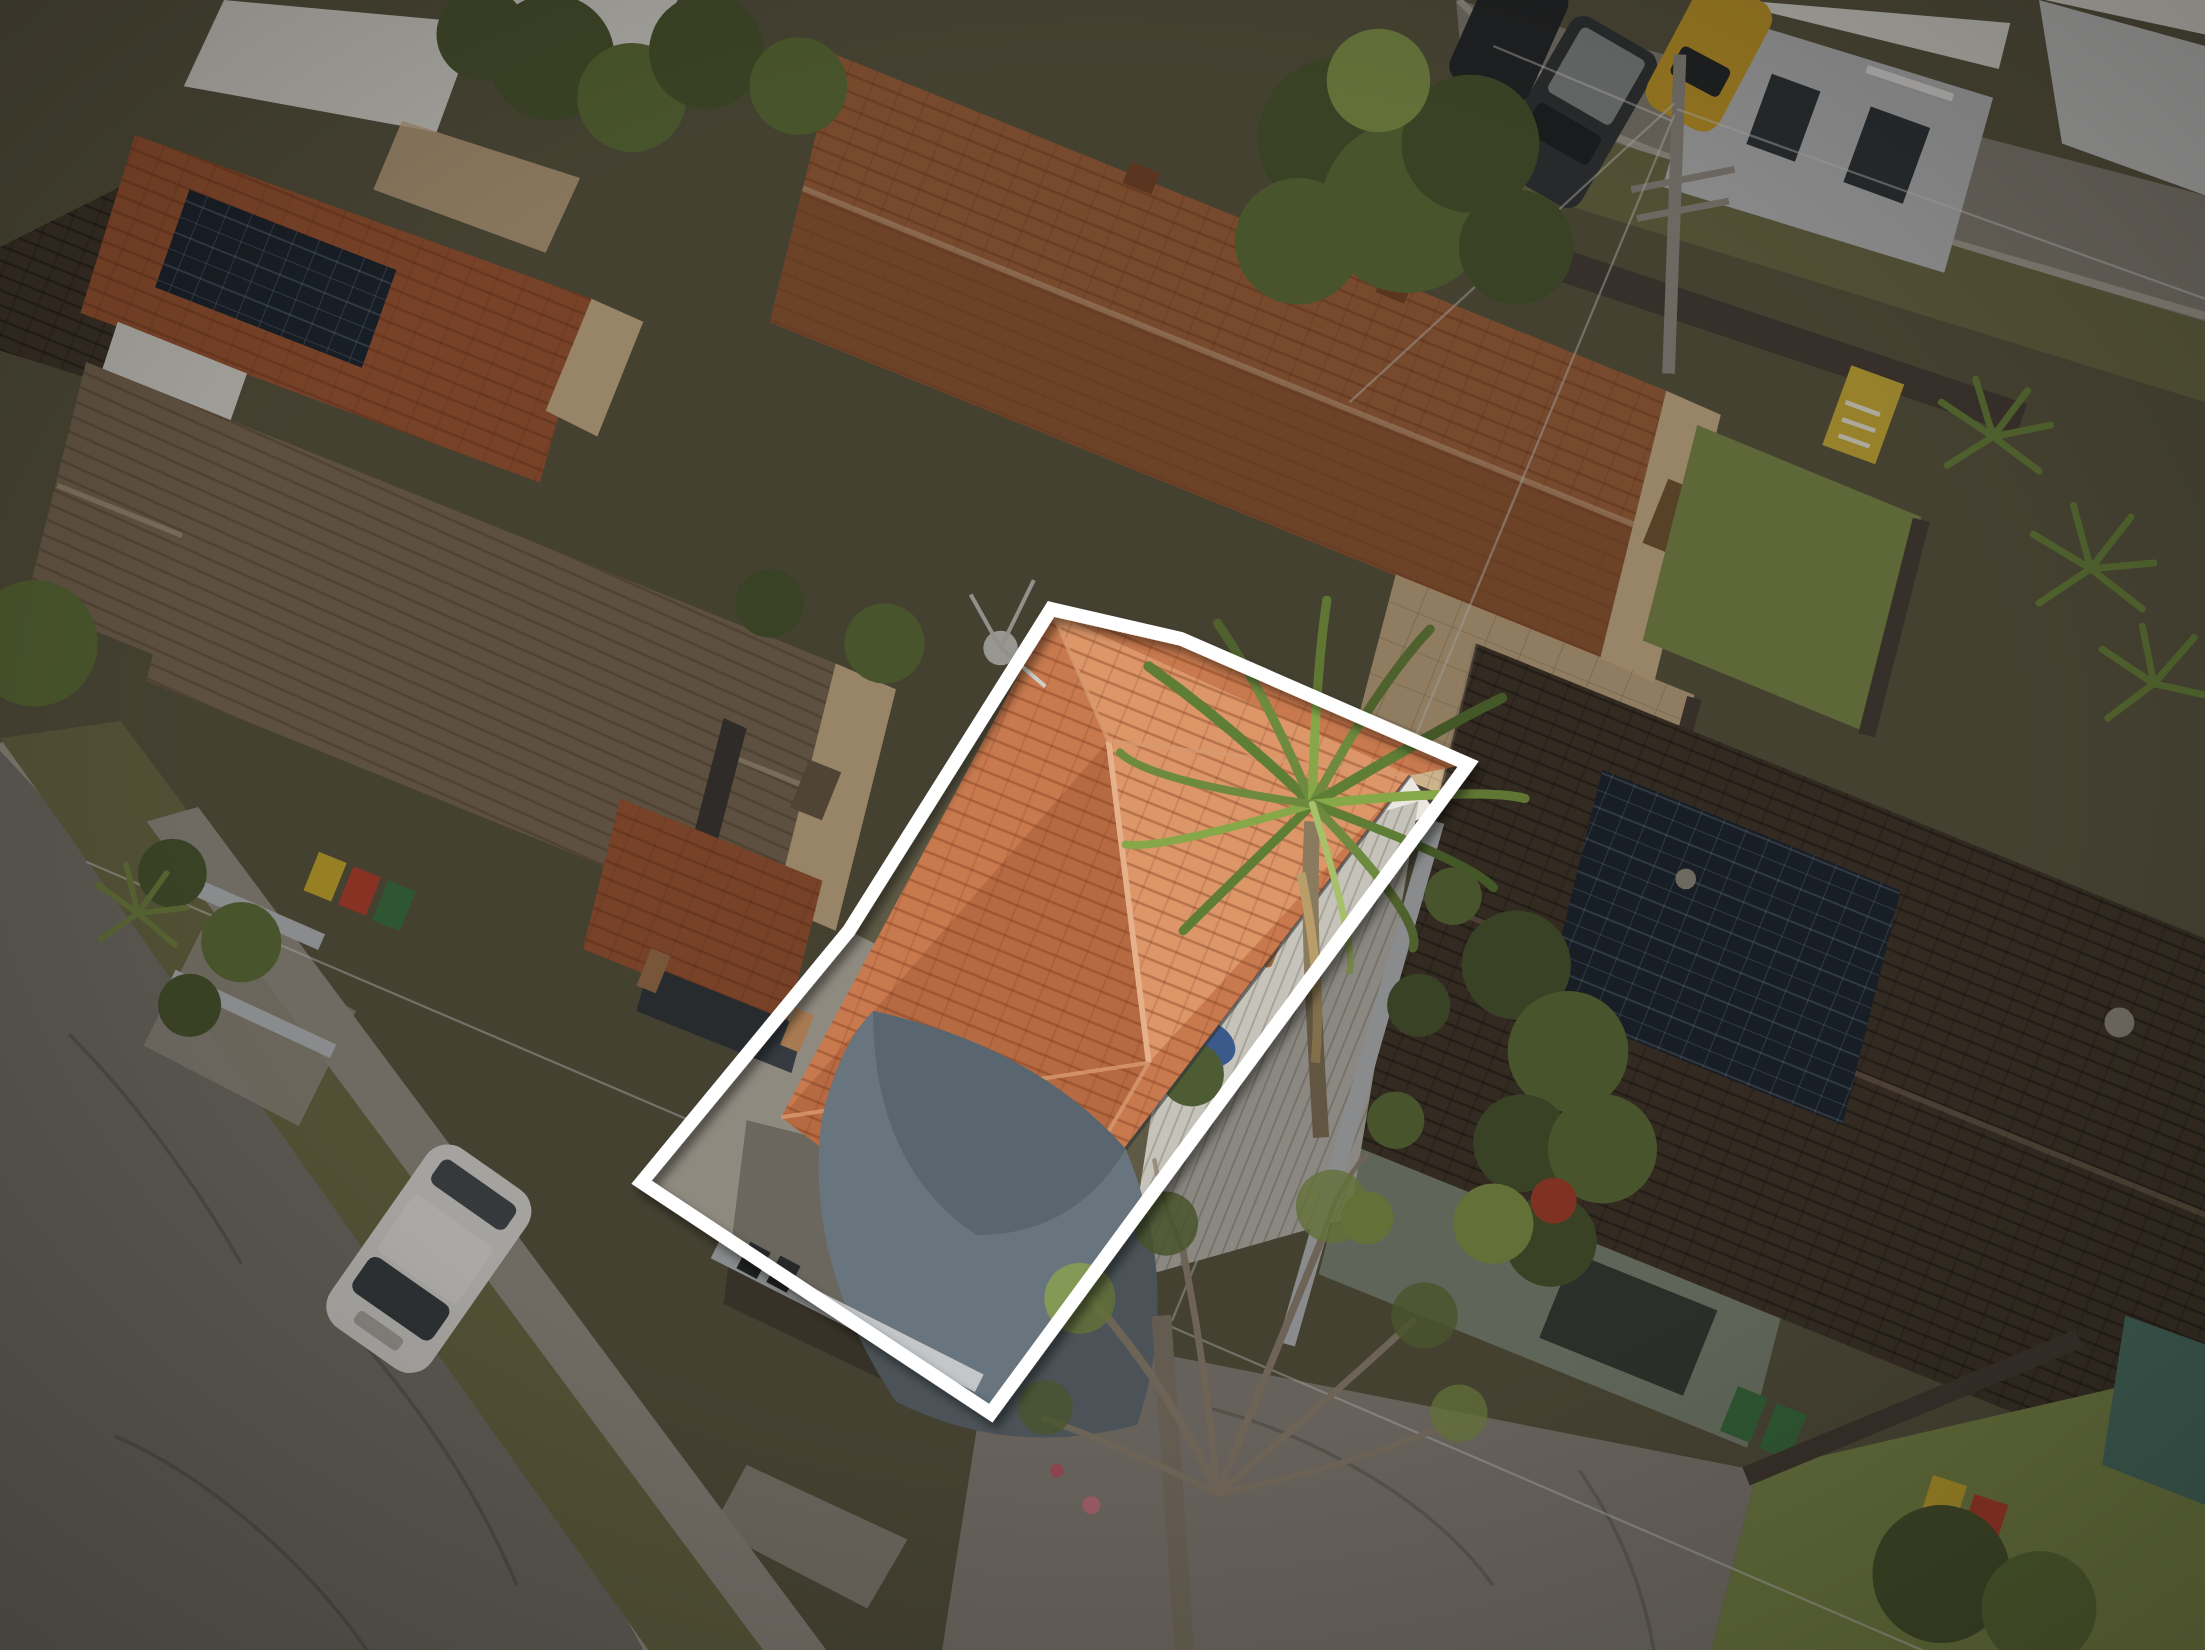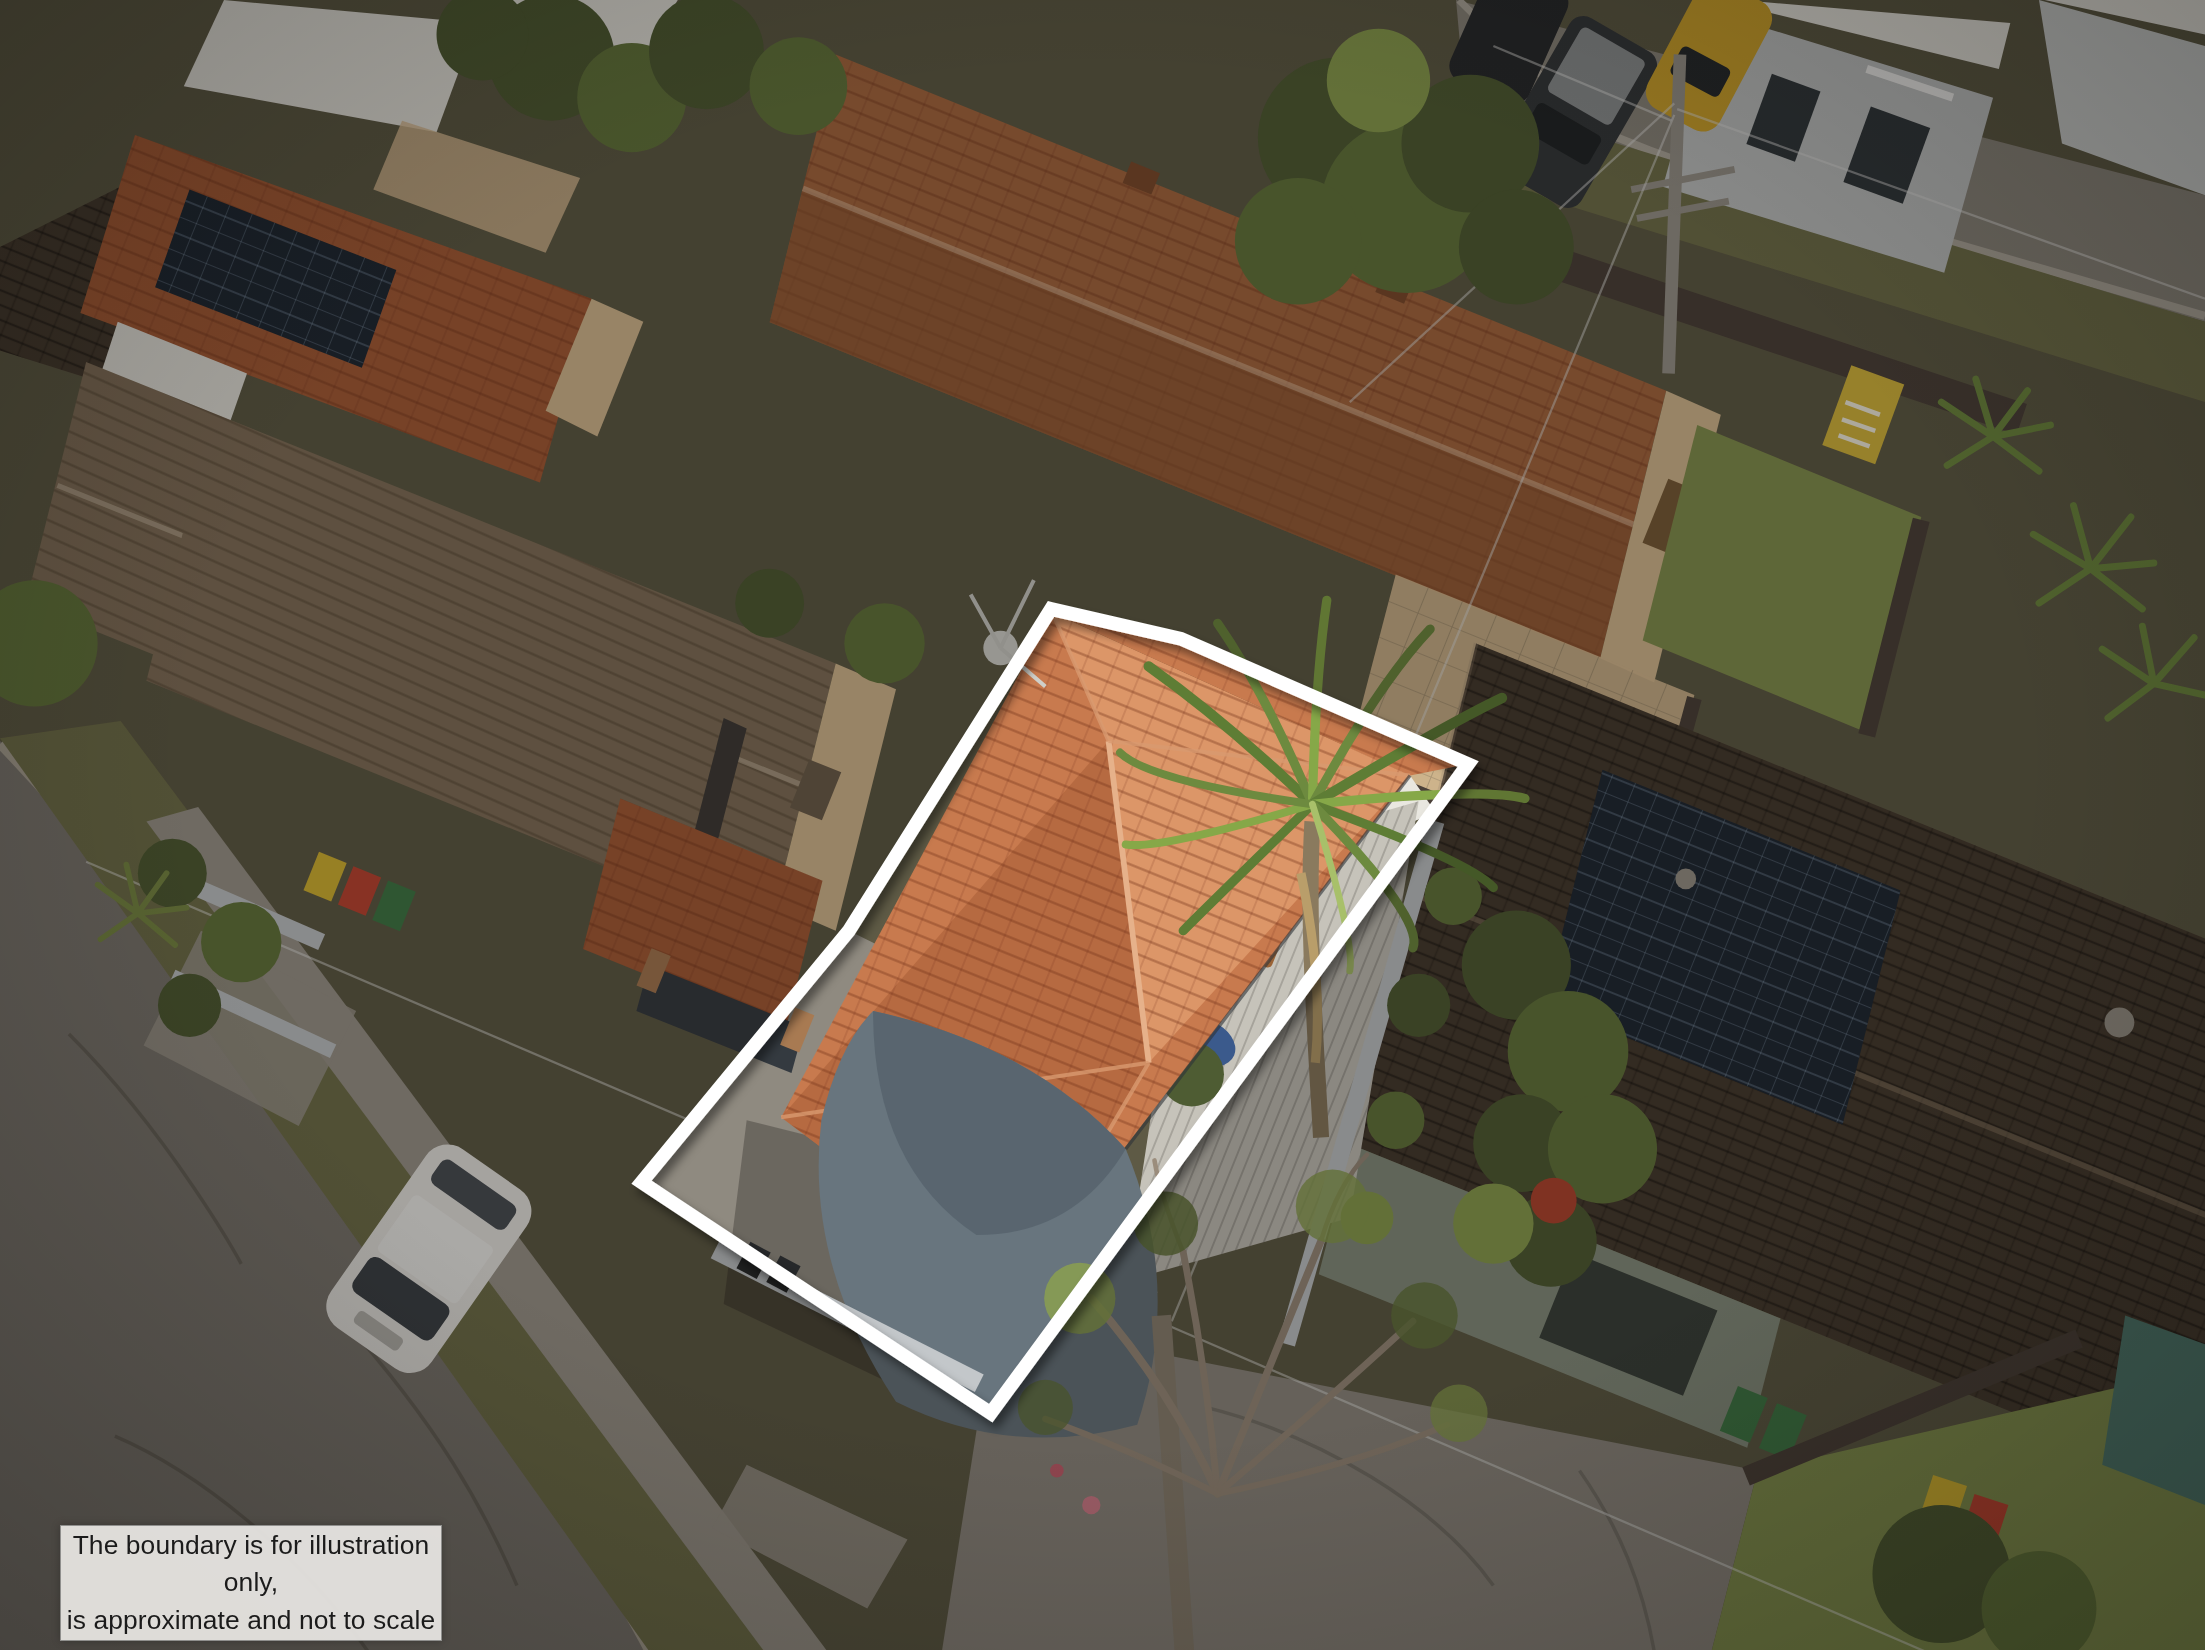--- a/index.html
+++ b/index.html
@@ -379,18 +379,14 @@
       <path d="M240,1590 l-70,-50 M240,1590 l-20,-85 M240,1590 l50,-70 M240,1590 l85,-10 M240,1590 l65,55 M240,1590 l-65,45"></path>
     </g>
   </g>
 
   <path id="dim-overlay" fill-rule="evenodd" d="M0,0 H3839 V2874 H0 Z M1830,1060 L2056,1112 L2556,1330 L1725,2460 L1117,2058 L1478,1620 Z" fill="rgba(16,13,9,0.32)"></path>
   <rect x="0" y="0" width="3839" height="2874" fill="url(#vig)"></rect>
 
   <path id="boundary-line" fill="none" stroke-linejoin="miter" filter="url(#bshadow)" d="M1830,1060 L2056,1112 L2556,1330 L1725,2460 L1117,2058 L1478,1620 Z" stroke="#ffffff" stroke-width="24"></path>
 </svg>
 
-<div id="disclaimer">
-  <span>The boundary is for illustration only,</span>
-  <span>is approximate and not to scale</span>
 </div>
-</div>
 
 
 </body></html>

